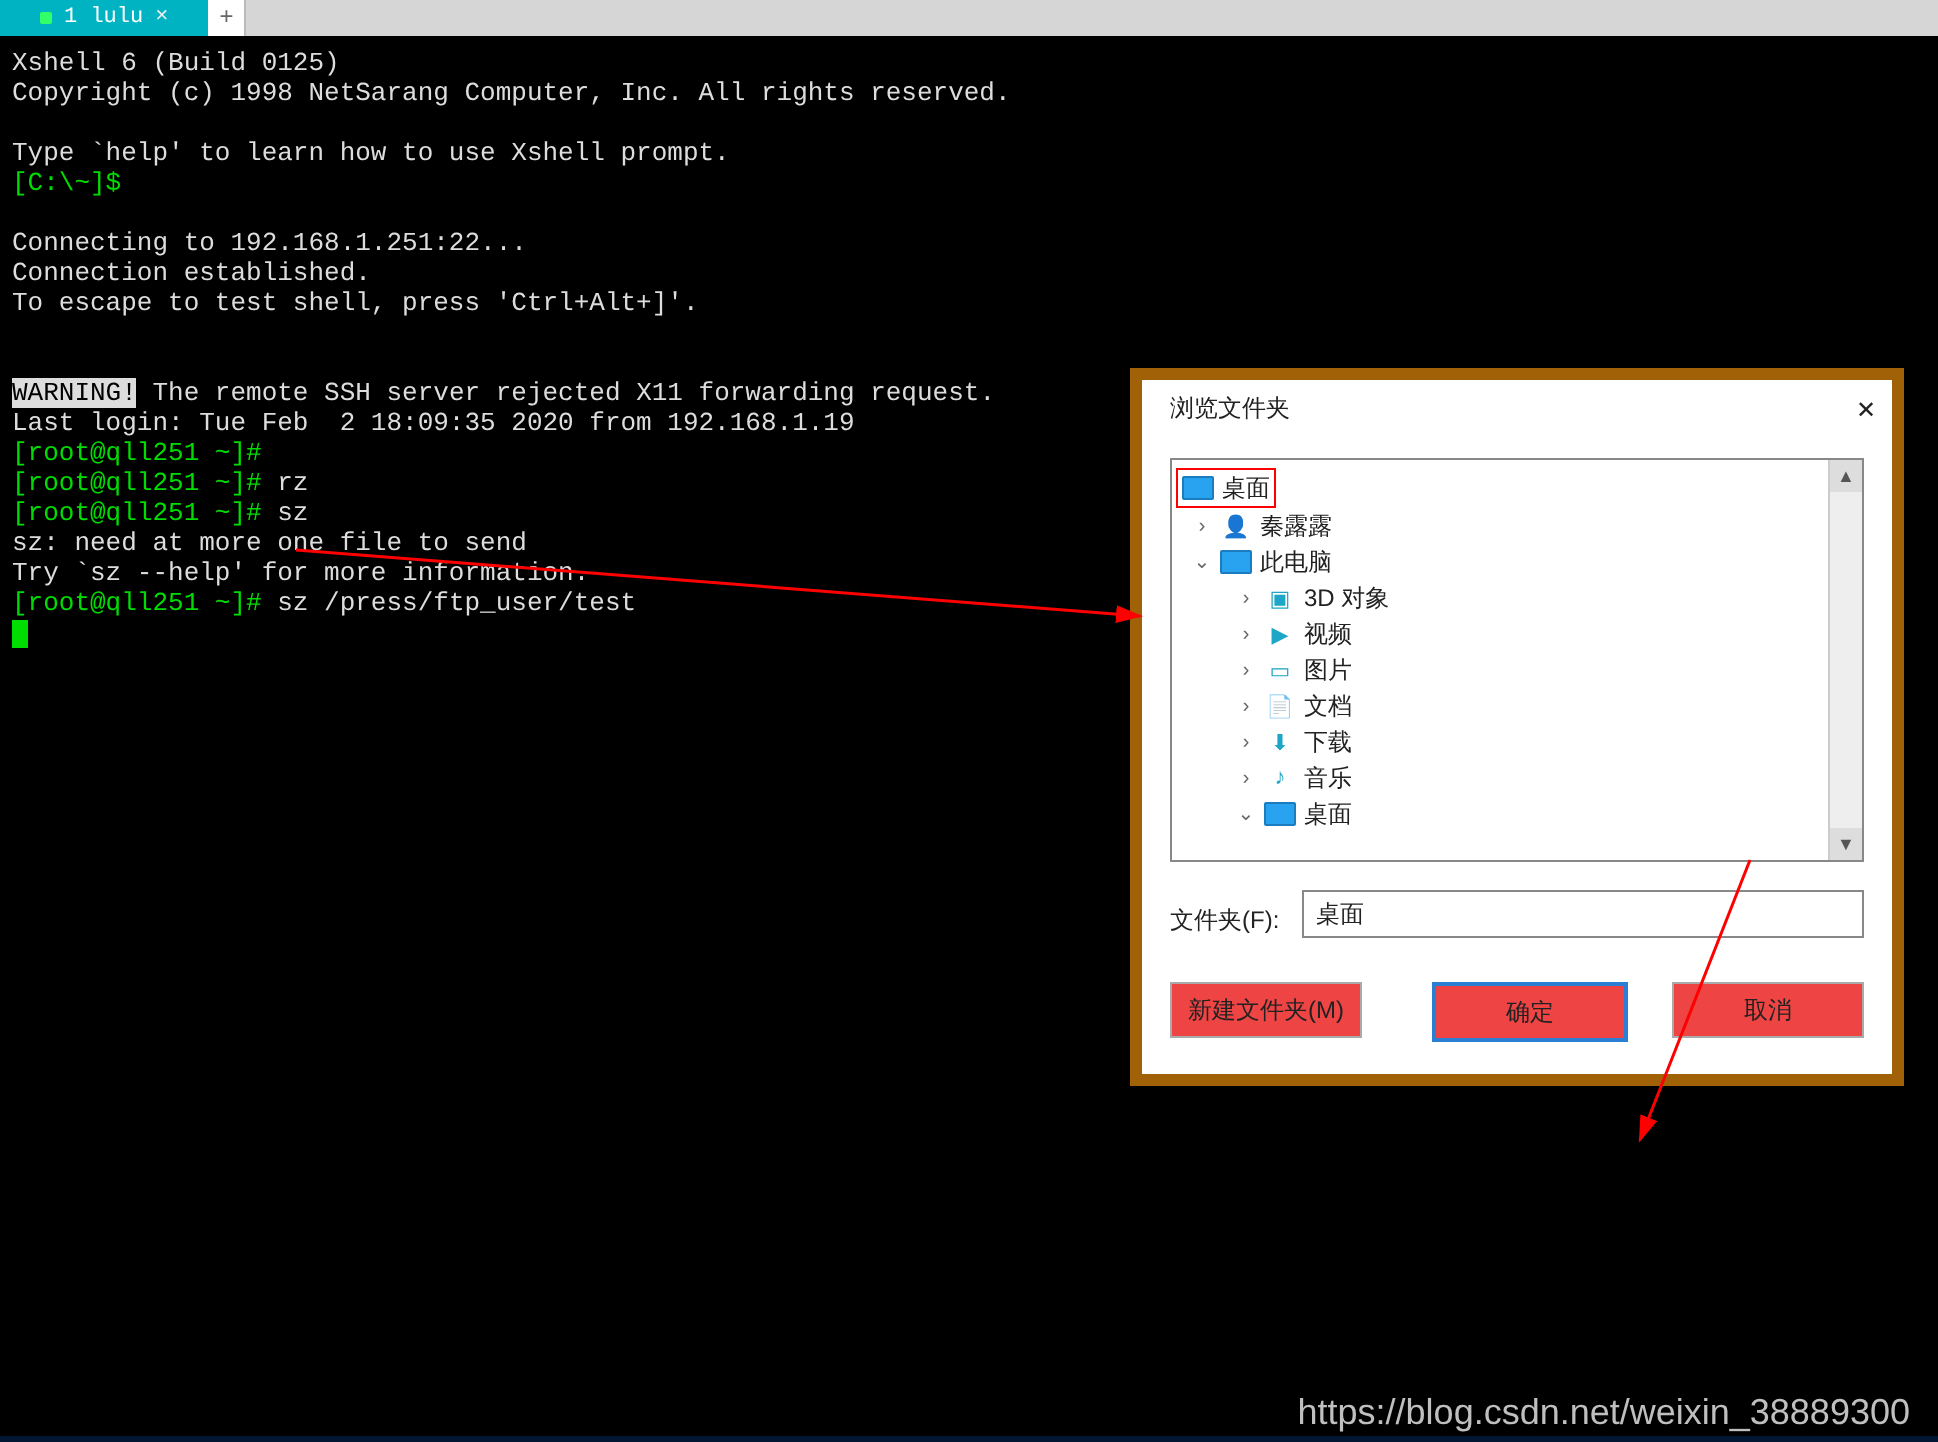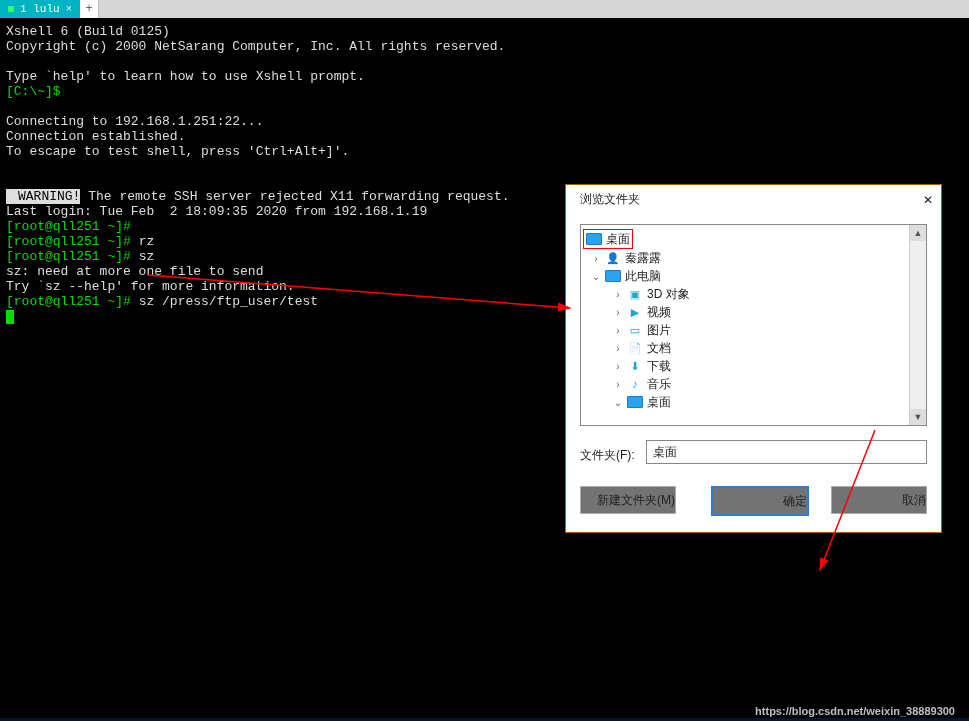--- a/index.html
+++ b/index.html
@@ -1,70 +1,70 @@
 <!DOCTYPE html>
 <html><head>
 <meta charset="utf-8">
 <style>
   html,body{margin:0;padding:0;width:969px;height:721px;font-family:Consolas,"Courier New",monospace;font-size:13px;overflow:hidden;}
   .app{position:relative;width:969px;height:721px;background:#001633;}
   .tabbar{display:flex;align-items:center;height:18px;background:#d6d6d6;}
-  .tab{display:flex;align-items:center;gap:6px;height:18px;padding:0 8px;background:#00b3c3;color:#fff;font-size:11px;}
+  .tab{display:flex;align-items:center;gap:6px;height:18px;padding:0 20px;background:#00b3c3;color:#fff;font-size:11px;}
   .tab .dot{width:6px;height:6px;background:#33ff66;display:inline-block;border-radius:1px;}
   .tab .close{font-size:11px;color:#eee;}
   .newtab{width:18px;height:18px;background:#fff;display:flex;align-items:center;justify-content:center;font-size:12px;color:#666;margin-left:0px;border-right:1px solid #bbb;}
   .term{background:#000;color:#ddd;width:969px;height:700px;padding:6px 6px;box-sizing:border-box;white-space:pre;line-height:15px;}
   .gr{color:#00dd00;}
   .wh{color:#ddd;}
-  .hl{background:#ddd;color:#000;padding-left:12px;}
+  .hl{background:#ddd;color:#000;}
   .cursor{background:#00dd00;display:inline-block;width:8px;height:14px;vertical-align:text-bottom;}
   
-  .dlg{position:absolute;left:565px;top:184px;width:375px;background:#fff;border:1px solid #a16207;font-family:"Segoe UI","Microsoft YaHei",sans-serif;font-size:12px;color:#222;}
+  .dlg{position:absolute;left:565px;top:184px;width:375px;background:#fff;border:6px solid #a16207;font-family:"Segoe UI","Microsoft YaHei",sans-serif;font-size:12px;color:#222;}
   .dlg-title{display:flex;justify-content:space-between;align-items:center;padding:6px 8px 6px 14px;}
   .dlg-title span{font-size:12px;}
   .dlg-close{font-size:14px;font-family:Arial;color:#222;}
   .dlg-body{padding:10px 14px 16px 14px;}
   .prompt{margin:6px 0 12px 0;}
   .tree-wrap{border:1px solid #888;height:200px;display:flex;}
   .tree{flex:1;background:#fff;padding:4px 2px;overflow:hidden;}
   .tree-row{display:flex;align-items:center;height:18px;gap:4px;font-size:12px;}
   .chev{width:10px;text-align:center;color:#666;font-size:10px;}
   .ico{width:16px;height:16px;display:flex;align-items:center;justify-content:center;font-size:11px;}
   .ico.monitor{background:#29a3ef;width:14px;height:10px;border:1px solid #1b7cc0;border-radius:1px;}
   .ico.user{color:#2a8f2a;}
   .hl-row{border:1px solid red;padding:0 2px;display:inline-flex;align-items:center;height:18px;gap:4px;}
   .scroll{width:16px;background:#eee;border-left:1px solid #ccc;display:flex;flex-direction:column;}
   .sbtn{height:16px;background:#ddd;display:flex;align-items:center;justify-content:center;font-size:9px;color:#555;}
   .strack{flex:1;background:#eee;}
   .field-row{display:flex;align-items:flex-end;margin-top:14px;}
   .field-lab{width:66px;}
   .field-inp{flex:1;border:1px solid #888;height:22px;padding:0 6px;display:flex;align-items:center;background:#fff;}
   .btn-row{display:flex;justify-content:space-between;margin-top:22px;}
-  .btn{border:1px solid #aaa;background:#737373;width:94px;height:26px;display:flex;align-items:center;justify-content:flex-end;}
+  .btn{border:1px solid #aaa;background:#ef4444;width:94px;height:26px;display:flex;align-items:center;justify-content:center;}
   .btn.primary{border:2px solid #2a7fd4;}
   
   svg.annot{position:absolute;top:0;left:0;pointer-events:none;}
-  .watermark{position:absolute;bottom:4px;right:14px;color:#bfbfbf;font-family:Arial,sans-serif;font-size:11px;font-weight:bold;}
+  .watermark{position:absolute;bottom:4px;right:14px;color:#bfbfbf;font-family:Arial,sans-serif;font-size:18px;}
 </style>
 </head>
 <body>
 
 <div class="app">
 
   <div class="tabbar">
     <div class="tab">
       <span class="dot"></span>
       <span>1 lulu</span>
       <span class="close">×</span>
     </div>
     <div class="newtab">+</div>
   </div>
 
   <div class="term"><span class="wh">Xshell 6 (Build 0125)</span>
-<span class="wh">Copyright (c) 2000 NetSarang Computer, Inc. All rights reserved.</span>
+<span class="wh">Copyright (c) 1998 NetSarang Computer, Inc. All rights reserved.</span>
 
 <span class="wh">Type `help' to learn how to use Xshell prompt.</span>
 <span class="gr">[C:\~]$</span>
 
 <span class="wh">Connecting to 192.168.1.251:22...</span>
 <span class="wh">Connection established.</span>
 <span class="wh">To escape to test shell, press 'Ctrl+Alt+]'.</span>
 
 
 <span class="hl">WARNING!</span><span class="wh"> The remote SSH server rejected X11 forwarding request.</span>

